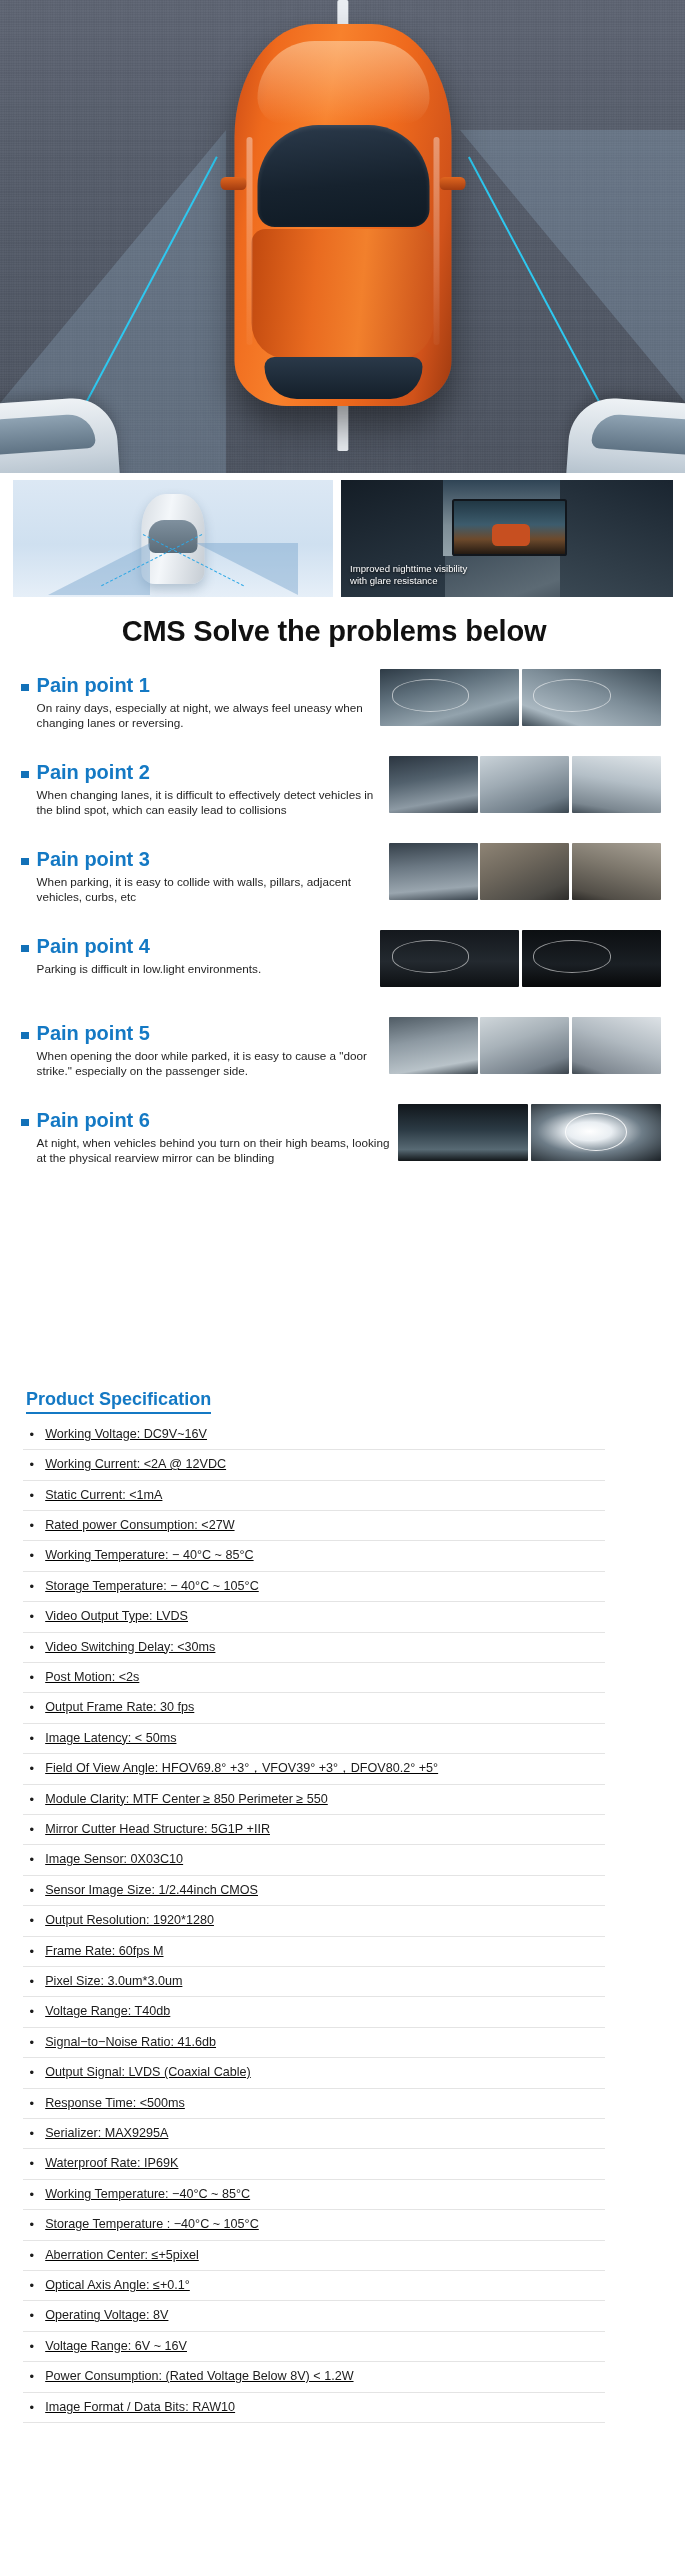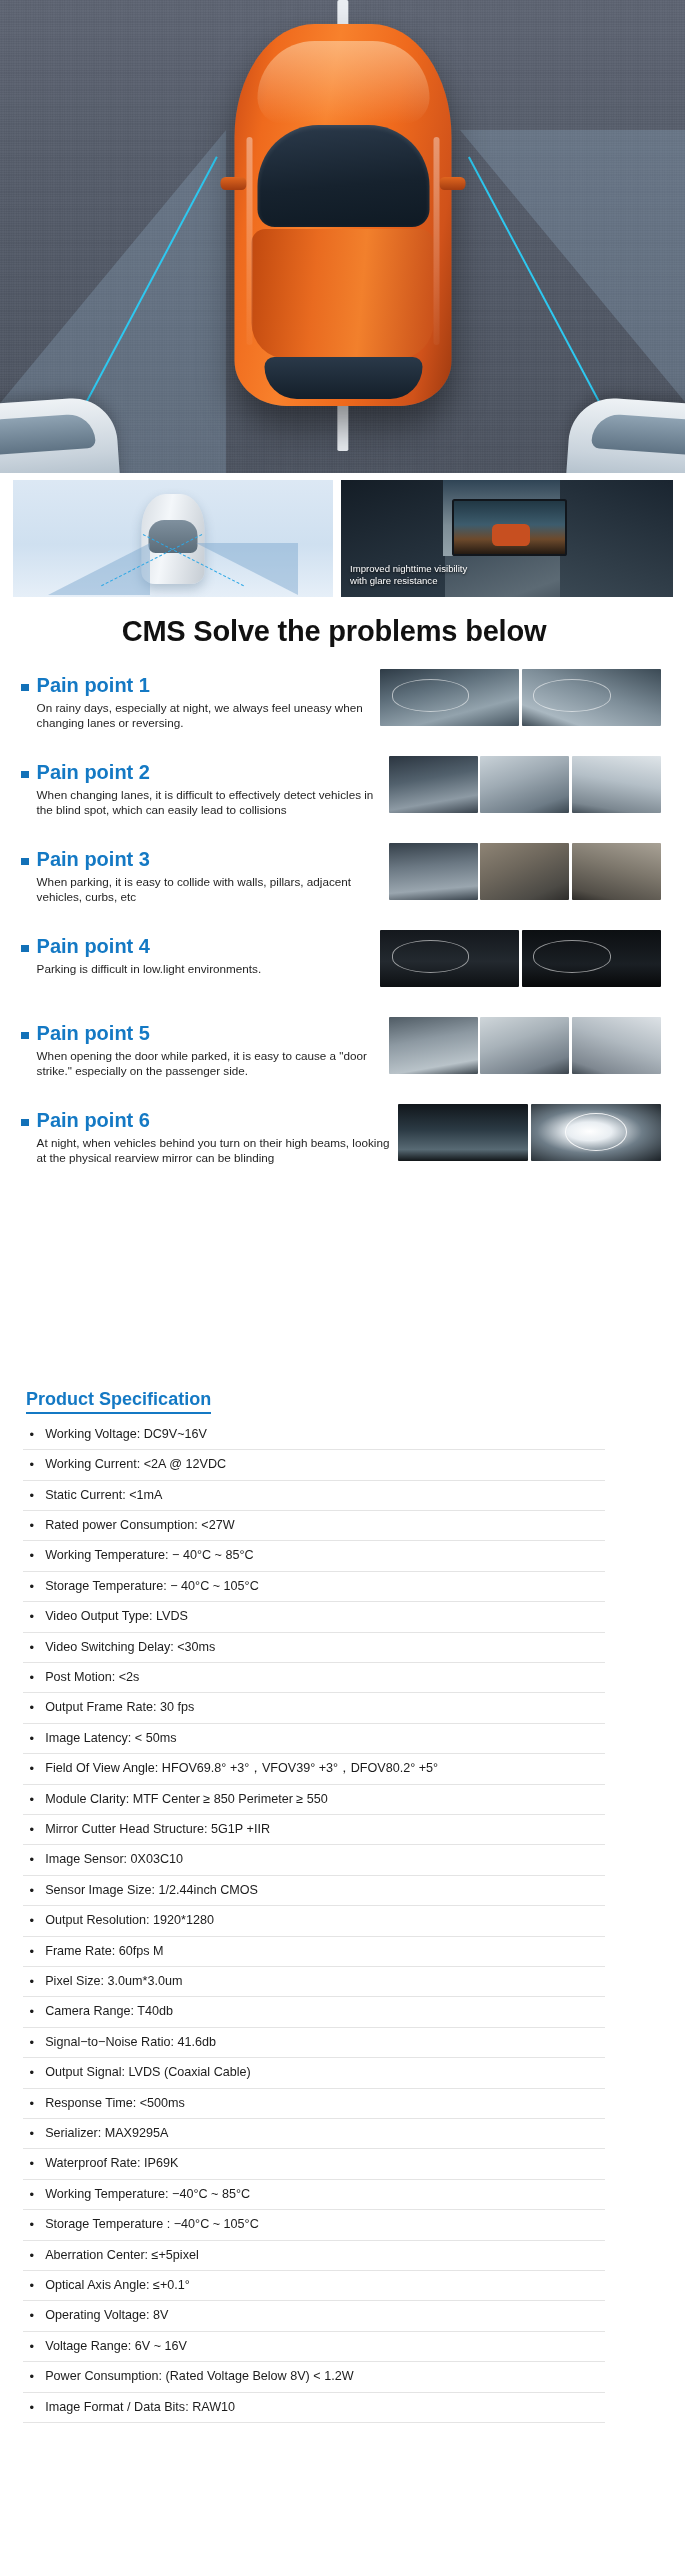--- a/index.html
+++ b/index.html
@@ -306,20 +306,21 @@
     position: absolute; left: 26%; top: 16%; width: 48%; height: 66%;
     border: 1.7px solid rgba(255,255,255,.85);
     border-radius: 50%;
   }
 
   
   .spec-section {
     position: absolute;
     top: 1389px; left: 0; width: 628px;
     padding: 0 22.6px;
+    text-decoration: underline;
   }
   .spec-title {
     color: #1479c4;
     font-size: 18px;
     font-weight: bold;
     display: inline-block;
     border-bottom: 2.6px solid #1479c4;
     padding-bottom: 1.7px;
     margin-left: 3.5px;
   }
@@ -525,21 +526,21 @@
         <li>Output Frame Rate: 30 fps</li>
         <li>Image Latency: &lt; 50ms</li>
         <li>Field Of View Angle: HFOV69.8°  +3°，VFOV39°  +3°，DFOV80.2°  +5°</li>
         <li>Module Clarity: MTF Center ≥ 850  Perimeter ≥ 550</li>
         <li>Mirror Cutter Head Structure: 5G1P +IIR</li>
         <li>Image Sensor: 0X03C10</li>
         <li>Sensor Image Size: 1/2.44inch CMOS</li>
         <li>Output Resolution: 1920*1280</li>
         <li>Frame Rate: 60fps M</li>
         <li>Pixel Size: 3.0um*3.0um</li>
-        <li>Camera Range: T40db</li>
+        <li>Voltage Range: T40db</li>
         <li>Signal−to−Noise Ratio: 41.6db</li>
         <li>Output Signal: LVDS (Coaxial Cable)</li>
         <li>Response Time: &lt;500ms</li>
         <li>Serializer: MAX9295A</li>
         <li>Waterproof Rate: IP69K</li>
         <li>Working Temperature: −40°C ~ 85°C</li>
         <li>Storage Temperature : −40°C ~ 105°C</li>
         <li>Aberration Center: ≤+5pixel</li>
         <li>Optical  Axis Angle: ≤+0.1°</li>
         <li>Operating Voltage: 8V</li>

